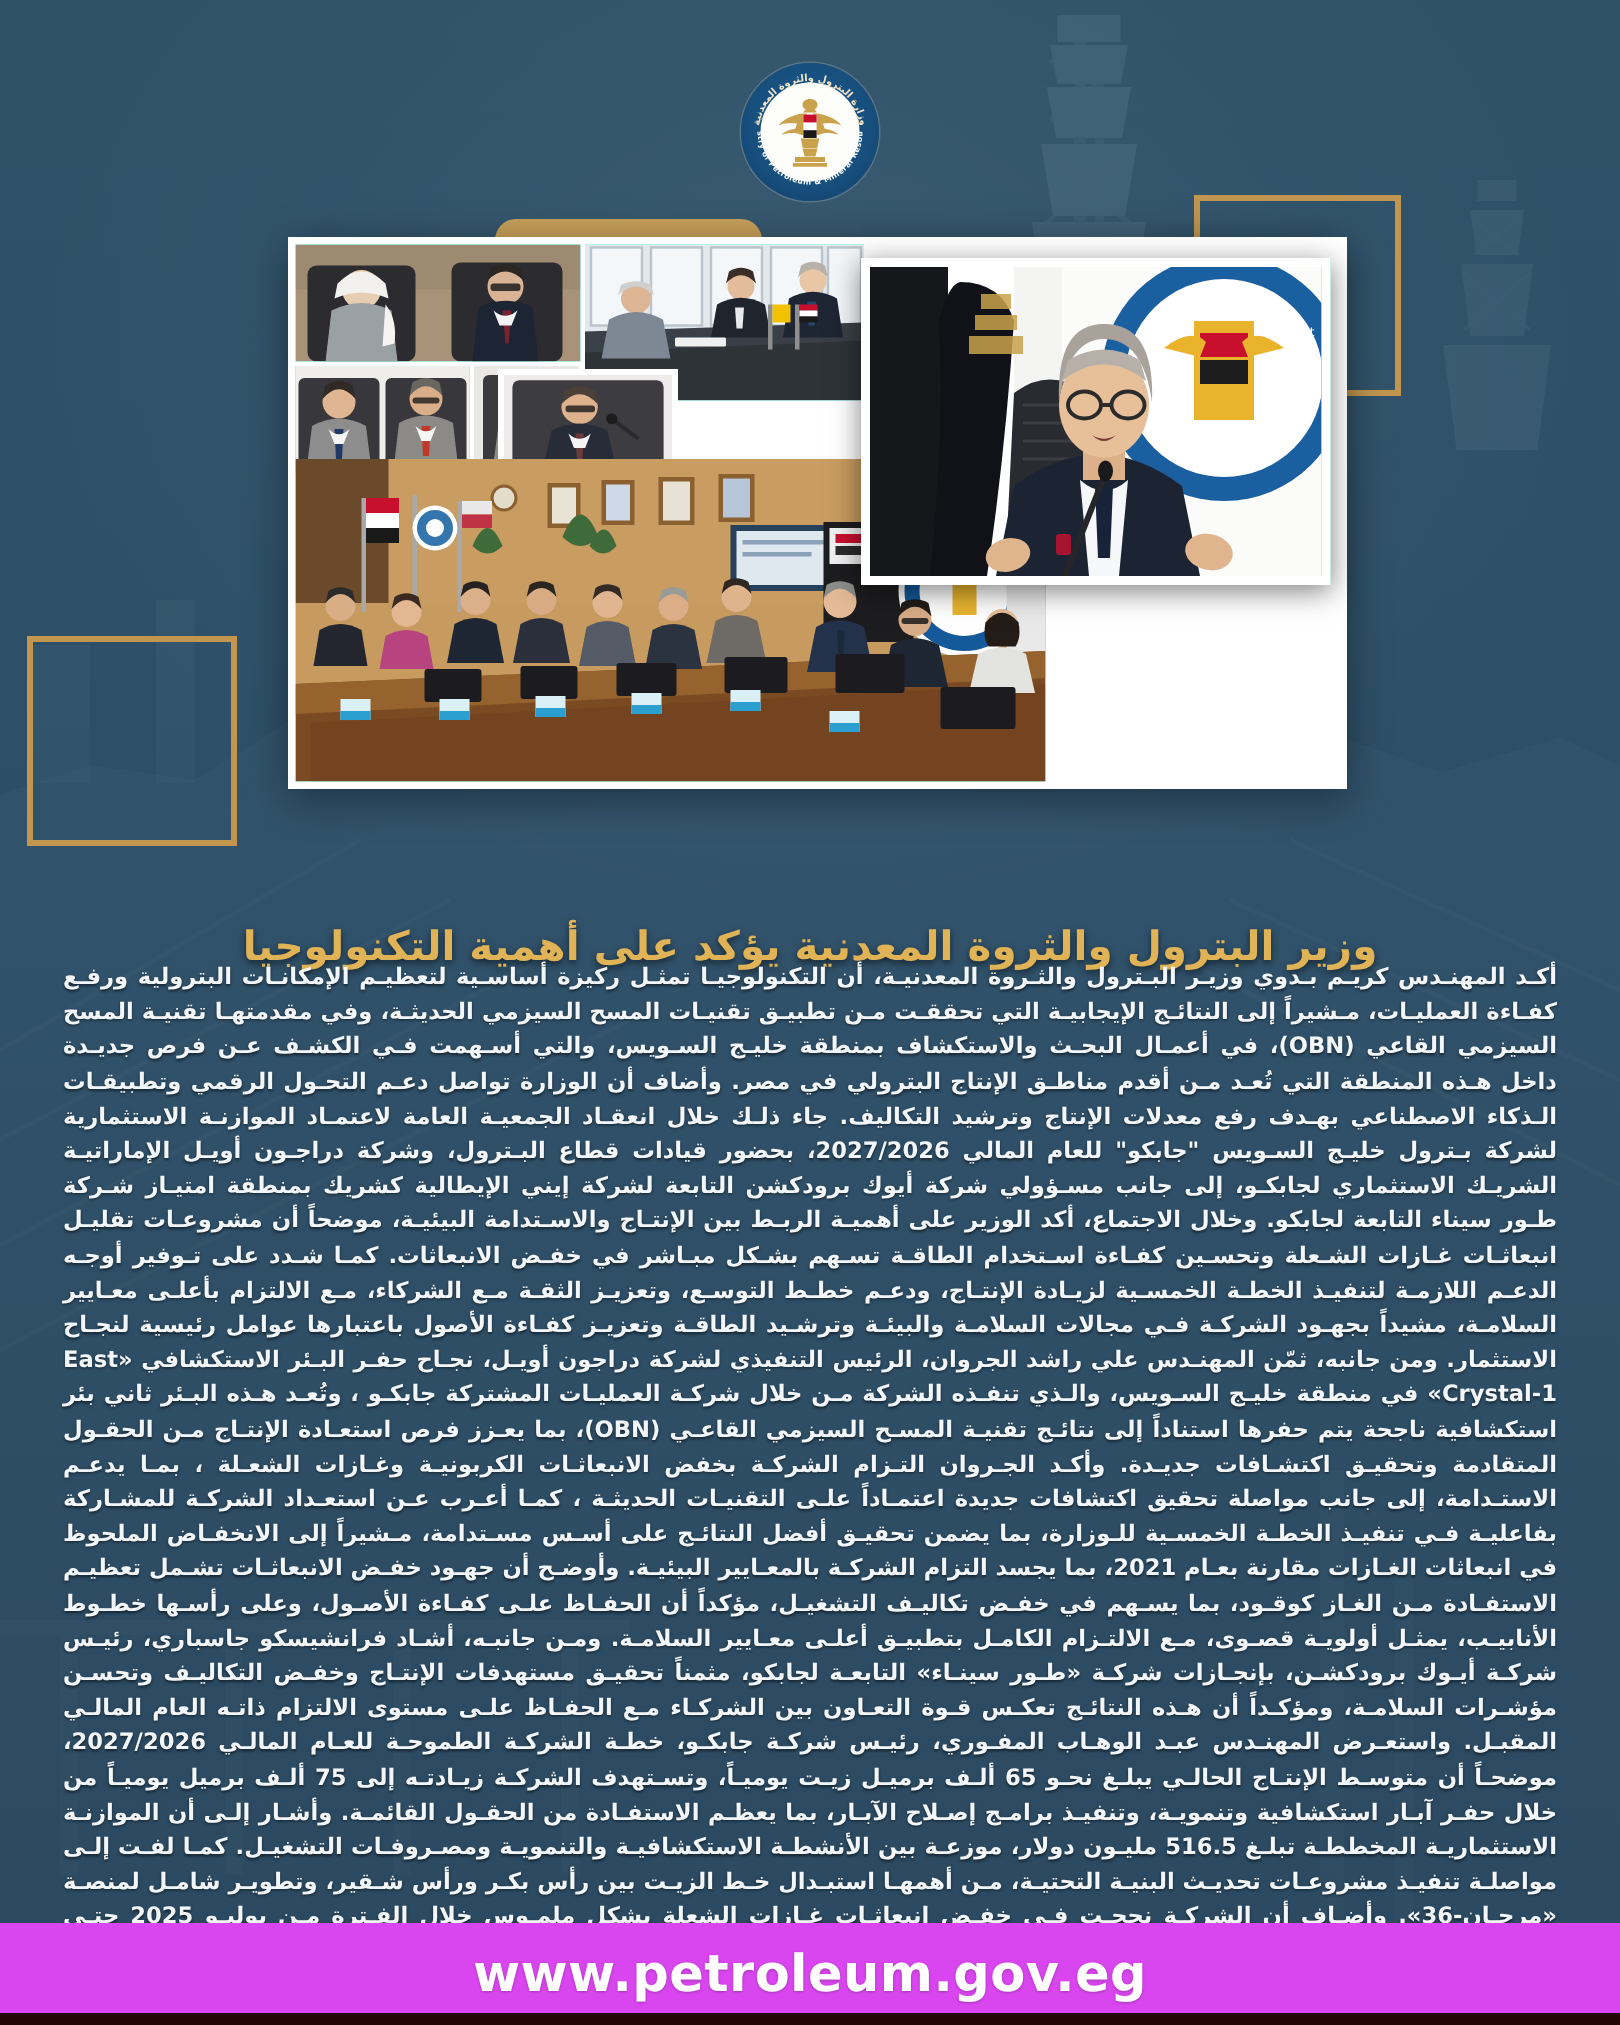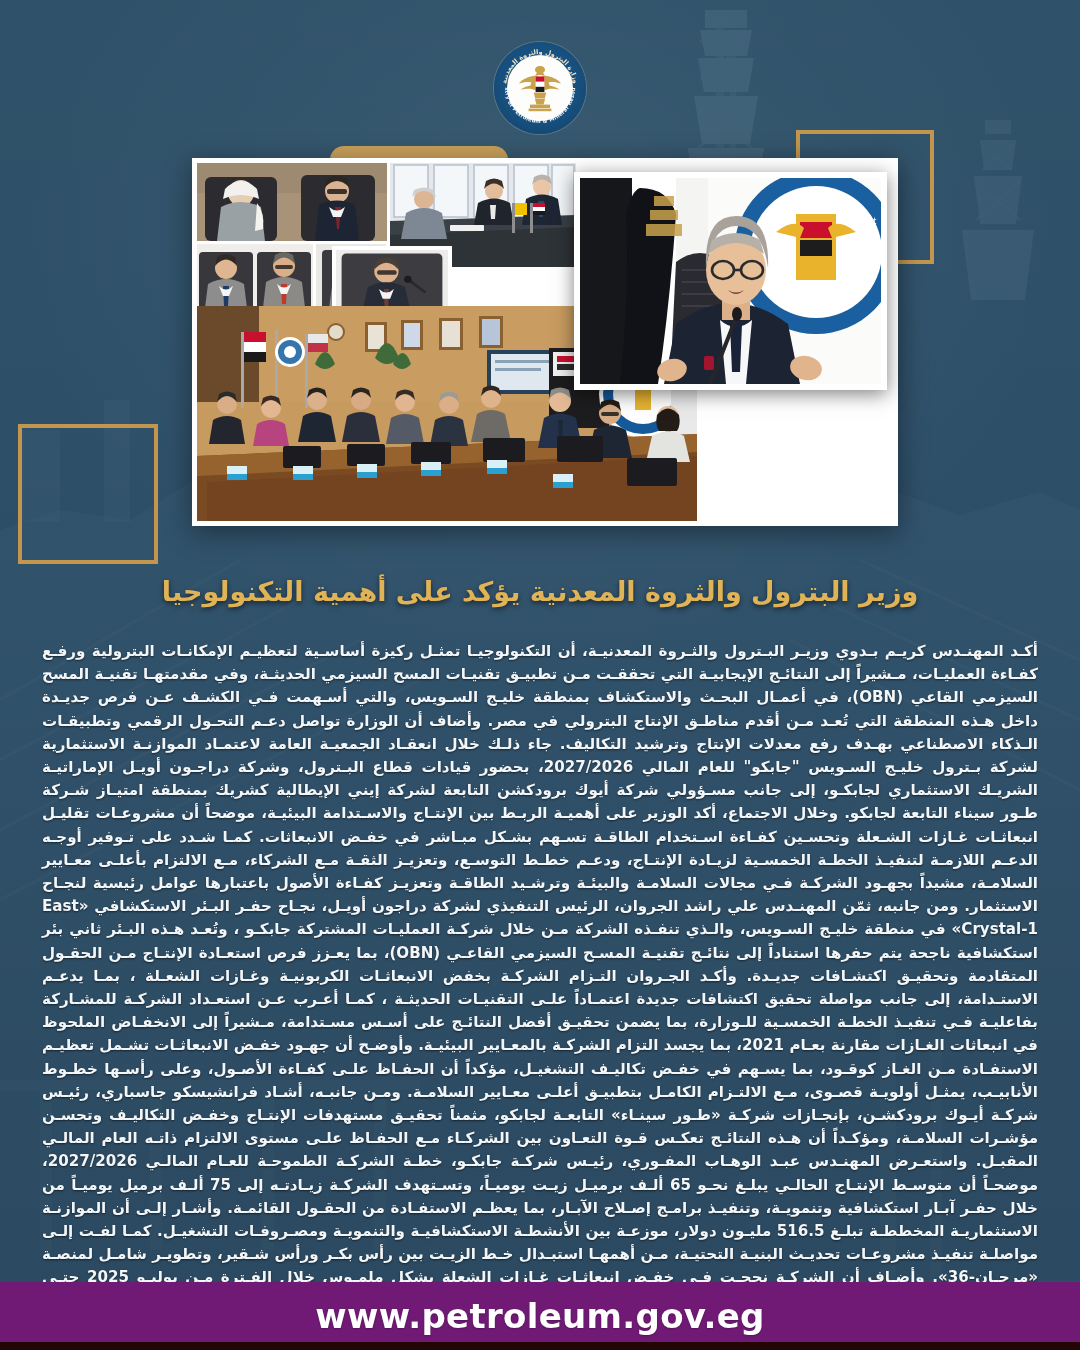--- a/index.html
+++ b/index.html
@@ -65,32 +65,32 @@
   .p-portrait{left:382px;top:14px;width:313px;height:218px;border:6px solid #fff;box-sizing:border-box;
               box-shadow:0 4px 18px rgba(0,0,0,.5);z-index:6;}
 
   
   .headline{position:absolute;left:0;right:0;top:552px;z-index:6;text-align:center;
             padding:0 46px;box-sizing:border-box;}
   .headline .l{
     display:block;color:#e0b357;font-weight:700;
     font-size:27px;line-height:37px;letter-spacing:.1px;
     text-shadow:0 2px 5px rgba(0,0,0,.55);
-    direction:rtl;white-space:nowrap;
+    direction:rtl;white-space:nowrap;margin-top:40px;
   }
 
   
   .body-copy{position:absolute;left:42px;right:42px;top:640px;z-index:6;
              color:#f3f6f8;direction:rtl;text-align:justify;text-align-last:center;
              font-size:15.1px;line-height:23.2px;font-weight:600;
              text-shadow:0 1px 2px rgba(0,0,0,.55);}
   .body-copy p{margin:0;text-align:justify;}
 
   
-  .footer{position:absolute;left:0;right:0;bottom:0;height:68px;background:#701a75;z-index:8;
+  .footer{position:absolute;left:0;right:0;bottom:0;height:68px;background:#d946ef;z-index:8;
           display:flex;align-items:center;justify-content:center;}
   .footer .url{color:#ffffff;font-weight:700;font-size:34px;letter-spacing:.3px;
                direction:ltr;text-shadow:0 1px 2px rgba(0,0,0,.25);}
   .footer-strip{position:absolute;left:0;right:0;bottom:0;height:8px;background:#230505;z-index:9;}
 </style>
 </head>
 <body>
 
 <div class="poster">
 

